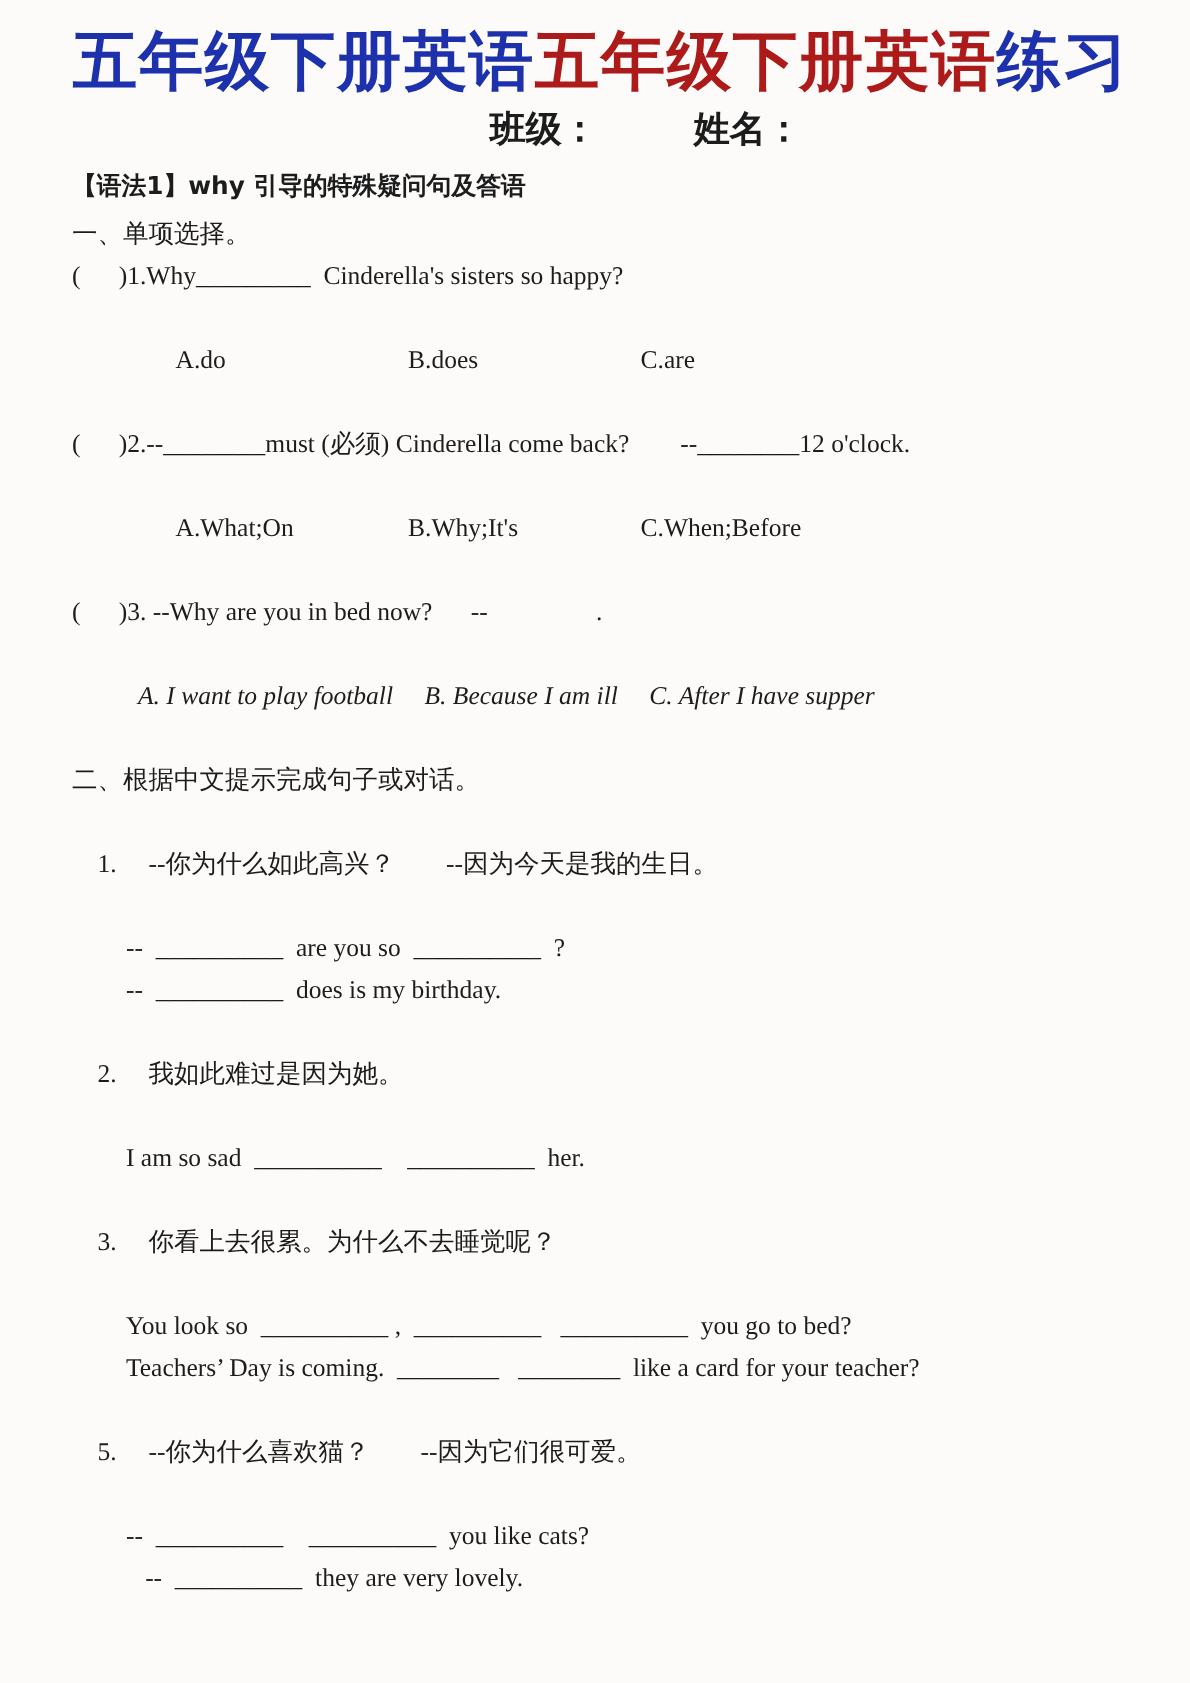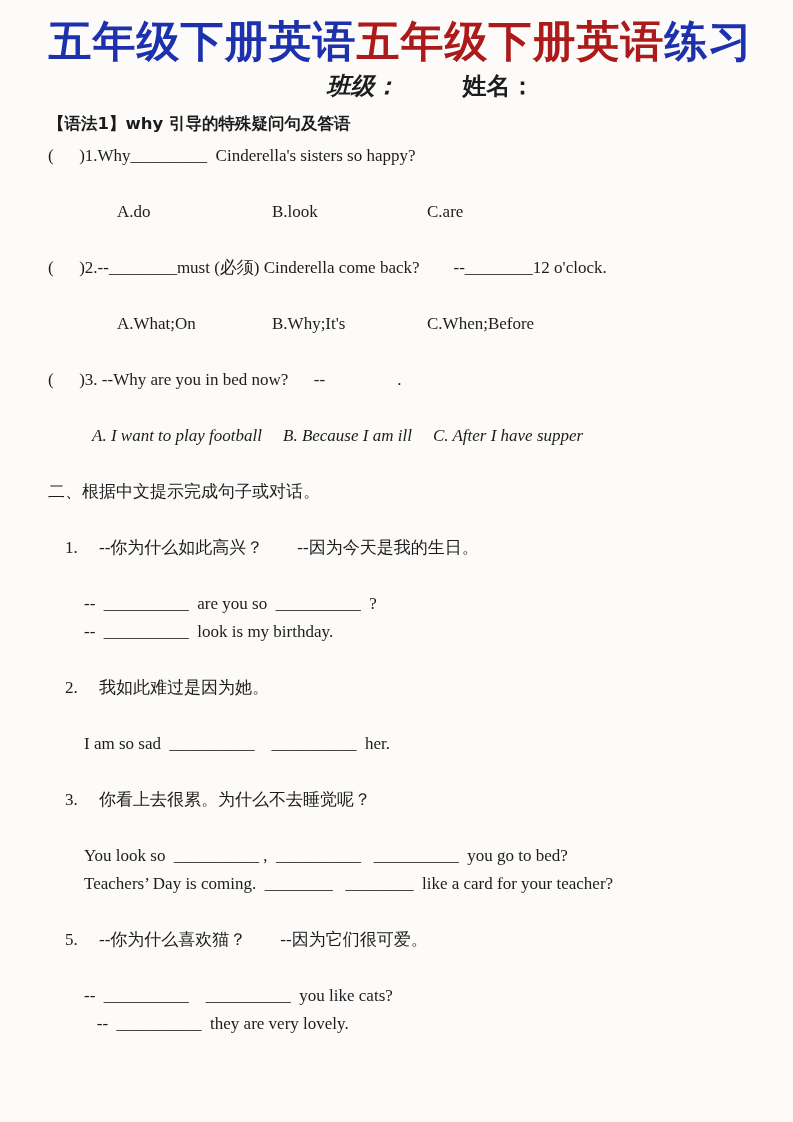--- a/index.html
+++ b/index.html
@@ -28,21 +28,21 @@
 
   
   .idrow{
     display:flex;
     justify-content:center;
     font-weight:bold;
     font-size:24px;
     margin:2px 0 8px 60px;
     font-family:"DejaVu Sans","Liberation Sans",sans-serif;
   }
-  .idrow .lbl-class{margin-right:64px;font-style:italic;}
+  .idrow .lbl-class{margin-right:64px;}
 
   
   .gheading{
     font-family:"DejaVu Sans","Liberation Sans",sans-serif;
     font-weight:bold;
     font-size:16.5px;
     line-height:28px;
     margin:6px 0 4px 0;
     white-space:pre-wrap;
   }
@@ -72,43 +72,44 @@
     <span class="t-blue">五年级下册英语</span><span class="t-red">五年级下册英语</span><span class="t-blue">练习</span>
   </div>
 
   <div class="idrow">
     <span class="lbl-class">班级：</span>
     <span class="lbl-name">姓名：</span>
   </div>
 
   <div class="gheading">【语法1】why 引导的特殊疑问句及答语</div>
 
+  <div class="line">一、单项选择。</div>
 
   <div class="line">(      )1.Why_________  Cinderella's sisters so happy?</div>
   <div class="line opts">
-    <span class="opt w">A.do</span><span class="opt w">B.look</span><span class="opt w">C.are</span>
+    <span class="opt w">A.do</span><span class="opt w">B.does</span><span class="opt w">C.are</span>
   </div>
 
   <div class="line">(      )2.--________must (必须) Cinderella come back?        --________12 o'clock.</div>
   <div class="line opts">
     <span class="opt w">A.What;On</span><span class="opt w">B.Why;It's</span><span class="opt w">C.When;Before</span>
   </div>
 
   <div class="line">(      )3. --Why are you in bed now?      --                 .</div>
   <div class="line" style="padding-left:27px;">
     <span class="opt n">A. I want to play football</span><span class="opt n">B. Because I am ill</span><span class="opt n">C. After I have supper</span>
   </div>
 
   <div class="line">二、根据中文提示完成句子或对话。</div>
 
   <div class="line fill-cn">
     <span class="num">1.</span><span>--你为什么如此高兴？        --因为今天是我的生日。</span>
   </div>
   <div class="line fill-en">--  __________  are you so  __________  ?</div>
-  <div class="line fill-en">--  __________  look is my birthday.</div>
+  <div class="line fill-en">--  __________  does is my birthday.</div>
 
   <div class="line fill-cn">
     <span class="num">2.</span><span>我如此难过是因为她。</span>
   </div>
   <div class="line fill-en">I am so sad  __________    __________  her.</div>
 
   <div class="line fill-cn">
     <span class="num">3.</span><span>你看上去很累。为什么不去睡觉呢？</span>
   </div>
   <div class="line fill-en">You look so  __________ ,  __________   __________  you go to bed?</div>

